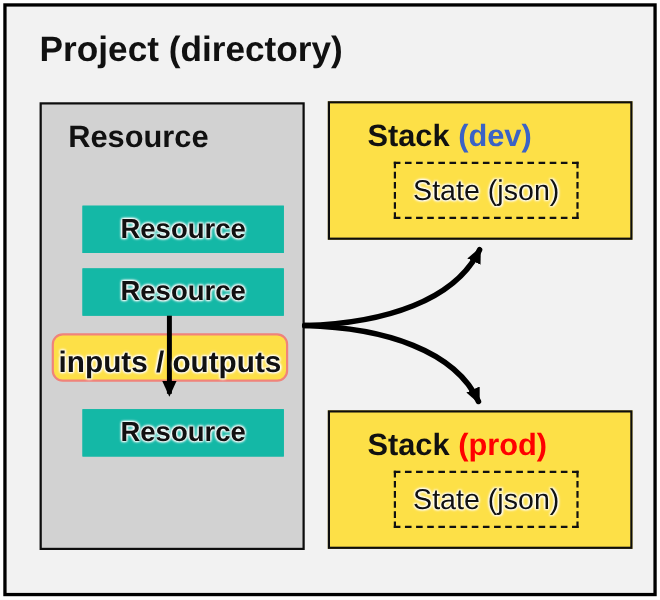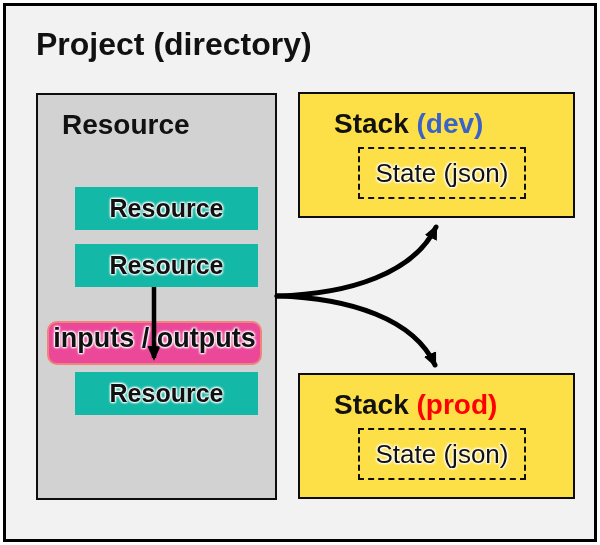--- a/index.html
+++ b/index.html
@@ -26,23 +26,23 @@
   .resource{
     position:absolute;left:64px;width:179px;height:39px;
     background:#14b8a6;border:2px solid #14b8a6;
     display:flex;align-items:center;justify-content:center;
     font-size:25px;font-weight:bold;color:#111;margin-left:11px;
   }
   #resource-1{top:187px}
   #resource-2{top:244px}
   #resource-3{top:372px}
   #io-box{
-    position:absolute;left:47px;top:321px;width:211px;height:40px;
-    background:#ec4899;border:2px solid #F0837A;border-radius:10px;
-    display:flex;align-items:flex-start;justify-content:center;
+    position:absolute;left:47px;top:303px;width:211px;height:40px;
+    background:#fde047;border:2px solid #F0837A;border-radius:10px;
+    display:flex;align-items:flex-end;justify-content:center;
   }
   #io-box span{
     position:relative;z-index:4;font-size:27px;font-weight:bold;color:#111;
   }
   .stack-box{
     position:absolute;left:298px;width:273px;height:122px;
     background:#fde047;border:2px solid #0d0d0d;
   }
   #stack-dev{top:92px}
   #stack-prod{top:373px}

